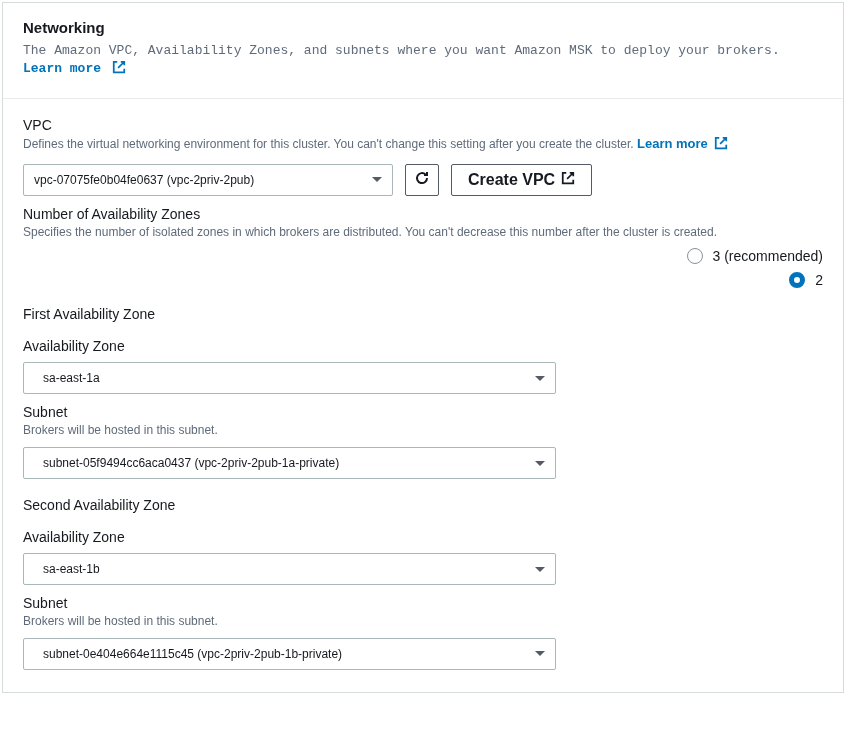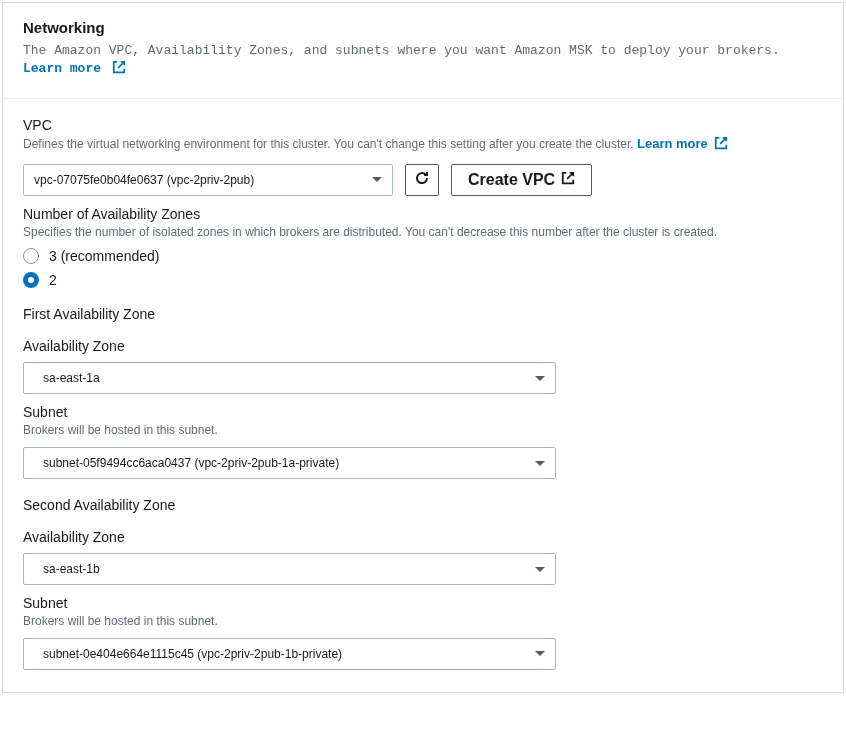--- a/index.html
+++ b/index.html
@@ -100,20 +100,21 @@
     cursor: pointer;
     gap: 6px;
   }
   .btn-icon-only { width: 34px; padding: 0; }
   .radio-row {
     display: flex;
     align-items: center;
     gap: 10px;
     margin-top: 8px;
     cursor: pointer;
+    justify-content: flex-end;
   }
   .radio-outer {
     width: 16px; height: 16px;
     border-radius: 50%;
     border: 1px solid #879196;
     display: flex;
     align-items: center;
     justify-content: center;
     flex-shrink: 0;
   }

